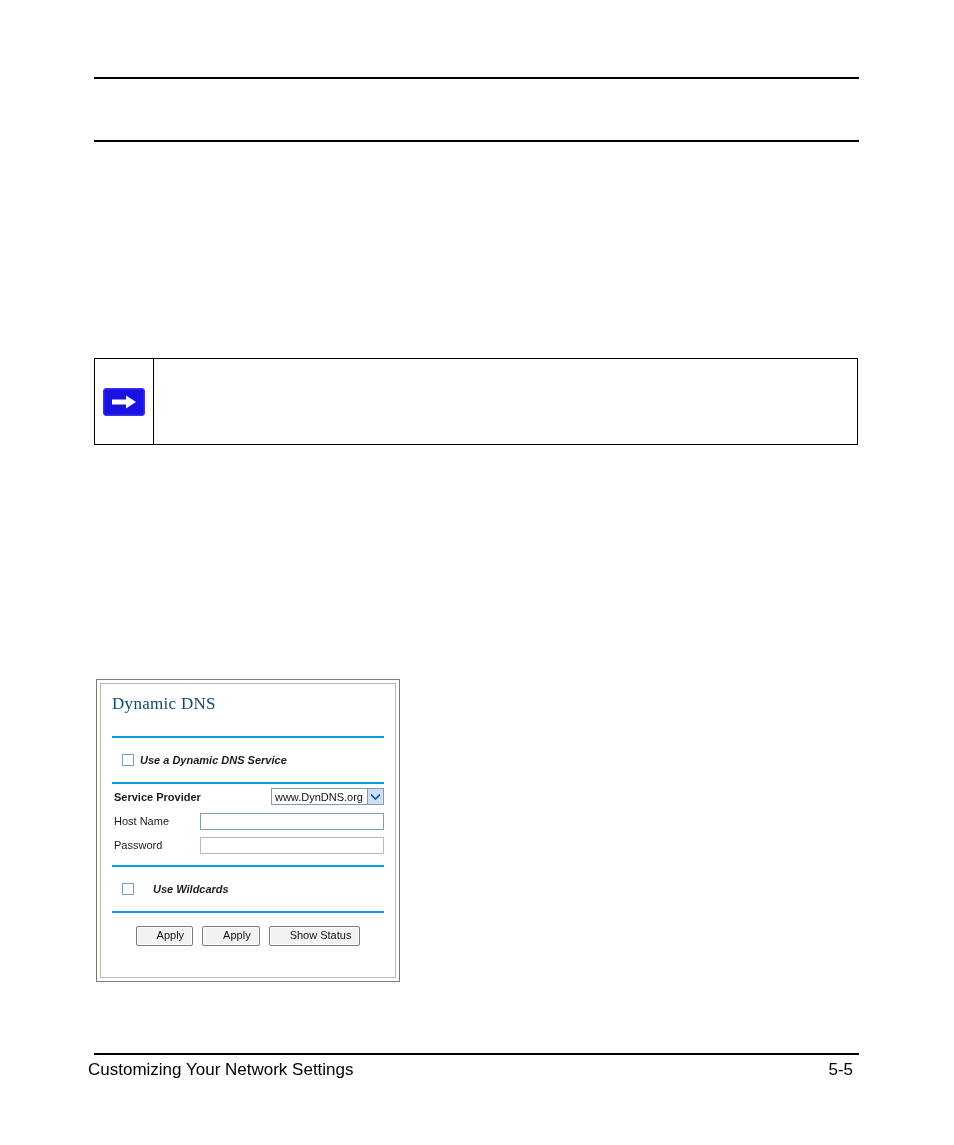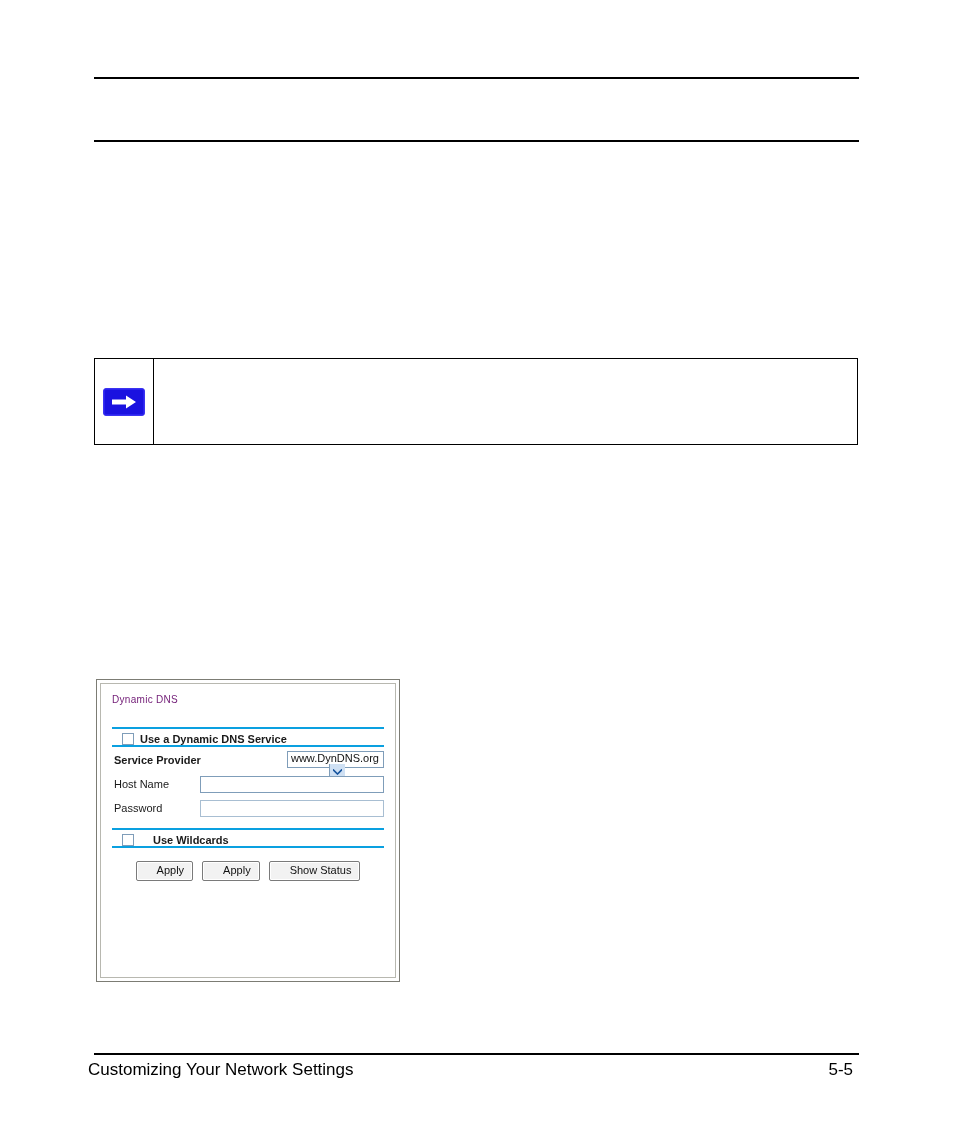--- a/index.html
+++ b/index.html
@@ -128,39 +128,40 @@
     box-sizing: border-box;
     overflow: hidden;
   }
   .panel-pad {
     padding: 0 11px;
     position: relative;
     height: 100%;
     box-sizing: border-box;
   }
   .panel-title {
-    font-size: 10px;
-    color: #701a75;
+    font-size: 17px;
+    color: #0c4a6e;
     letter-spacing: 0.3px;
     padding-top: 10px;
     padding-bottom: 0px;
-    font-family: Liberation Sans, sans-serif;
+    font-family: Liberation Serif, serif;
   }
   .hr-blue {
     height: 0;
     border-top: 2px solid #0aa0e0;
     margin: 0;
   }
   .sp-title-gap { height: 22px; }
 
   .chk-row {
     display: flex;
-    align-items: flex-end;
-    height: 16px;
+    align-items: center;
+    height: 44px;
     padding-left: 10px;
+    font-style: italic;
   }
   .chkbox {
     width: 12px;
     height: 12px;
     border: 1px solid #7f9db9;
     background: #ffffff;
     box-sizing: border-box;
     flex: 0 0 12px;
     margin-right: 6px;
   }
@@ -185,21 +186,20 @@
     color: #1a1a1a;
   }
   .select-box {
     display: flex;
     align-items: center;
     border: 1px solid #7f9db9;
     background: #ffffff;
     height: 17px;
     box-sizing: border-box;
     padding-left: 3px;
-    flex-direction: column;
   }
   .select-value {
     font-size: 11px;
     color: #111111;
     white-space: nowrap;
     padding-right: 4px;
   }
   .select-arrow {
     width: 15px;
     height: 15px;

